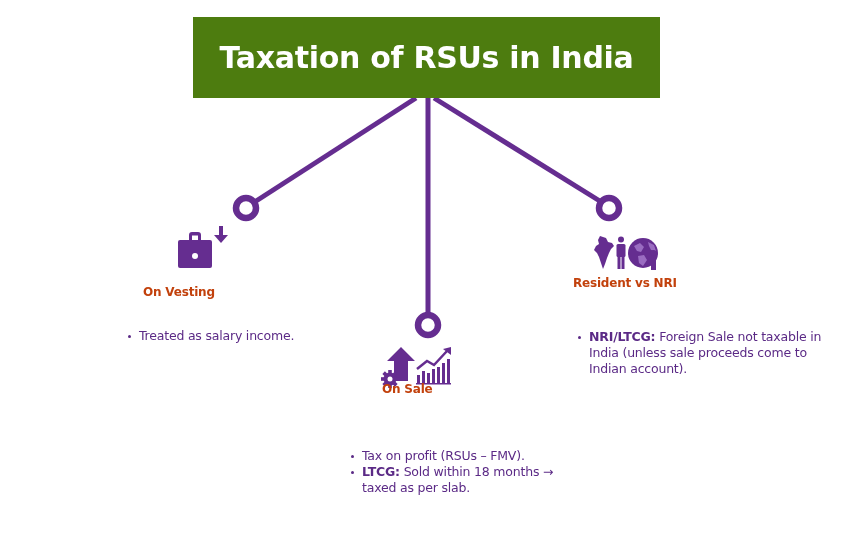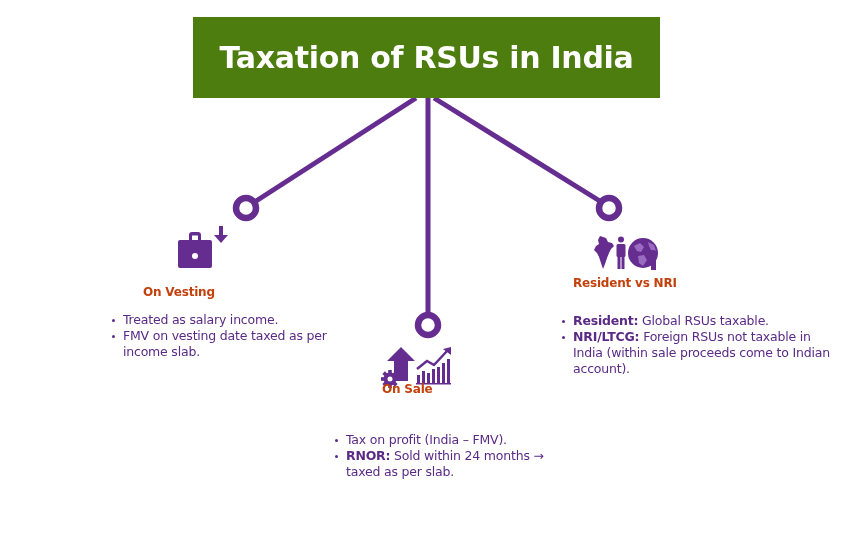--- a/index.html
+++ b/index.html
@@ -54,21 +54,21 @@
     .section-heading {
       position: absolute;
       font-weight: bold;
       font-size: 12px;
       color: #c2410c;
       white-space: nowrap;
       letter-spacing: -0.2px;
     }
     .bullets {
       position: absolute;
-      margin: 0;
+      margin: 16px;
       padding: 0;
       list-style: none;
     }
     .bullets li {
       position: relative;
       padding-left: 12px;
       font-size: 12.5px;
       line-height: 16px;
       color: #5b2a86;
       letter-spacing: -0.2px;
@@ -118,21 +118,20 @@
         <polygon points="37,9 51,9 44,17"></polygon>
       </g>
       <circle cx="18" cy="30" r="3" fill="#ffffff"></circle>
     </svg>
   </div>
 
   <div class="section">
     <div class="section-heading" style="left:143px; top:285px;">On Vesting</div>
     <ul class="bullets" style="left:111px; top:312px; width:220px;">
       <li><span>Treated as salary income.</span></li>
-      <li><span>FMV on vesting date taxed as per income slab.</span></li>
     </ul>
   </div>
 
   <div class="icon" style="left:381px; top:347px; width:76px; height:42px;">
     <svg width="76" height="42" viewBox="0 0 76 42">
       <g fill="#652d90">
 
         <polygon points="20,0 34,14 27,14 27,34 13,34 13,14 6,14"></polygon>
 
         <g transform="translate(9,32)">
@@ -155,22 +154,22 @@
         <polyline points="36,22 46,14 53,18 66,4" fill="none" stroke="#652d90" stroke-width="2.5"></polyline>
         <polygon points="70,0 70,8 62,2"></polygon>
       </g>
       <circle cx="9" cy="32" r="2.5" fill="#ffffff"></circle>
     </svg>
   </div>
 
   <div class="section">
     <div class="section-heading" style="left:382px; top:382px;">On Sale</div>
     <ul class="bullets" style="left:334px; top:432px; width:225px;">
-      <li><b></b><span>Tax on profit (India – FMV).</span></li>
-      <li><b>RNOR:</b><span> Sold within 24 months → taxed as per slab.</span></li>
+      <li><b></b><span>Tax on profit (RSUs – FMV).</span></li>
+      <li><b>LTCG:</b><span> Sold within 18 months → taxed as per slab.</span></li>
     </ul>
   </div>
 
   <div class="icon" style="left:594px; top:236px; width:68px; height:34px;">
     <svg width="68" height="34" viewBox="0 0 68 34">
       <g fill="#652d90">
 
         <path d="M6 0 L12 2 L14 6 L18 7 L20 10 L17 13 L15 17 L13 22 L11 28 L9 33 L7 27 L5 21 L3 17 L0 14 L2 10 L5 8 L4 4 Z"></path>
 
         <circle cx="27" cy="3.5" r="3"></circle>
@@ -188,18 +187,17 @@
       <g fill="#652d90">
         <rect x="57" y="20" width="5" height="14"></rect>
         <circle cx="59.5" cy="17" r="3"></circle>
       </g>
     </svg>
   </div>
 
   <div class="section">
     <div class="section-heading" style="left:573px; top:276px;">Resident vs NRI</div>
     <ul class="bullets" style="left:561px; top:313px; width:270px;">
-      <li><b>Resident:</b><span> Global RSUs taxable.</span></li>
-      <li><b>NRI/LTCG:</b><span> Foreign RSUs not taxable in India (within sale proceeds come to Indian account).</span></li>
+      <li><b>NRI/LTCG:</b><span> Foreign Sale not taxable in India (unless sale proceeds come to Indian account).</span></li>
     </ul>
   </div>
 
 </div>
 
 </body></html>

